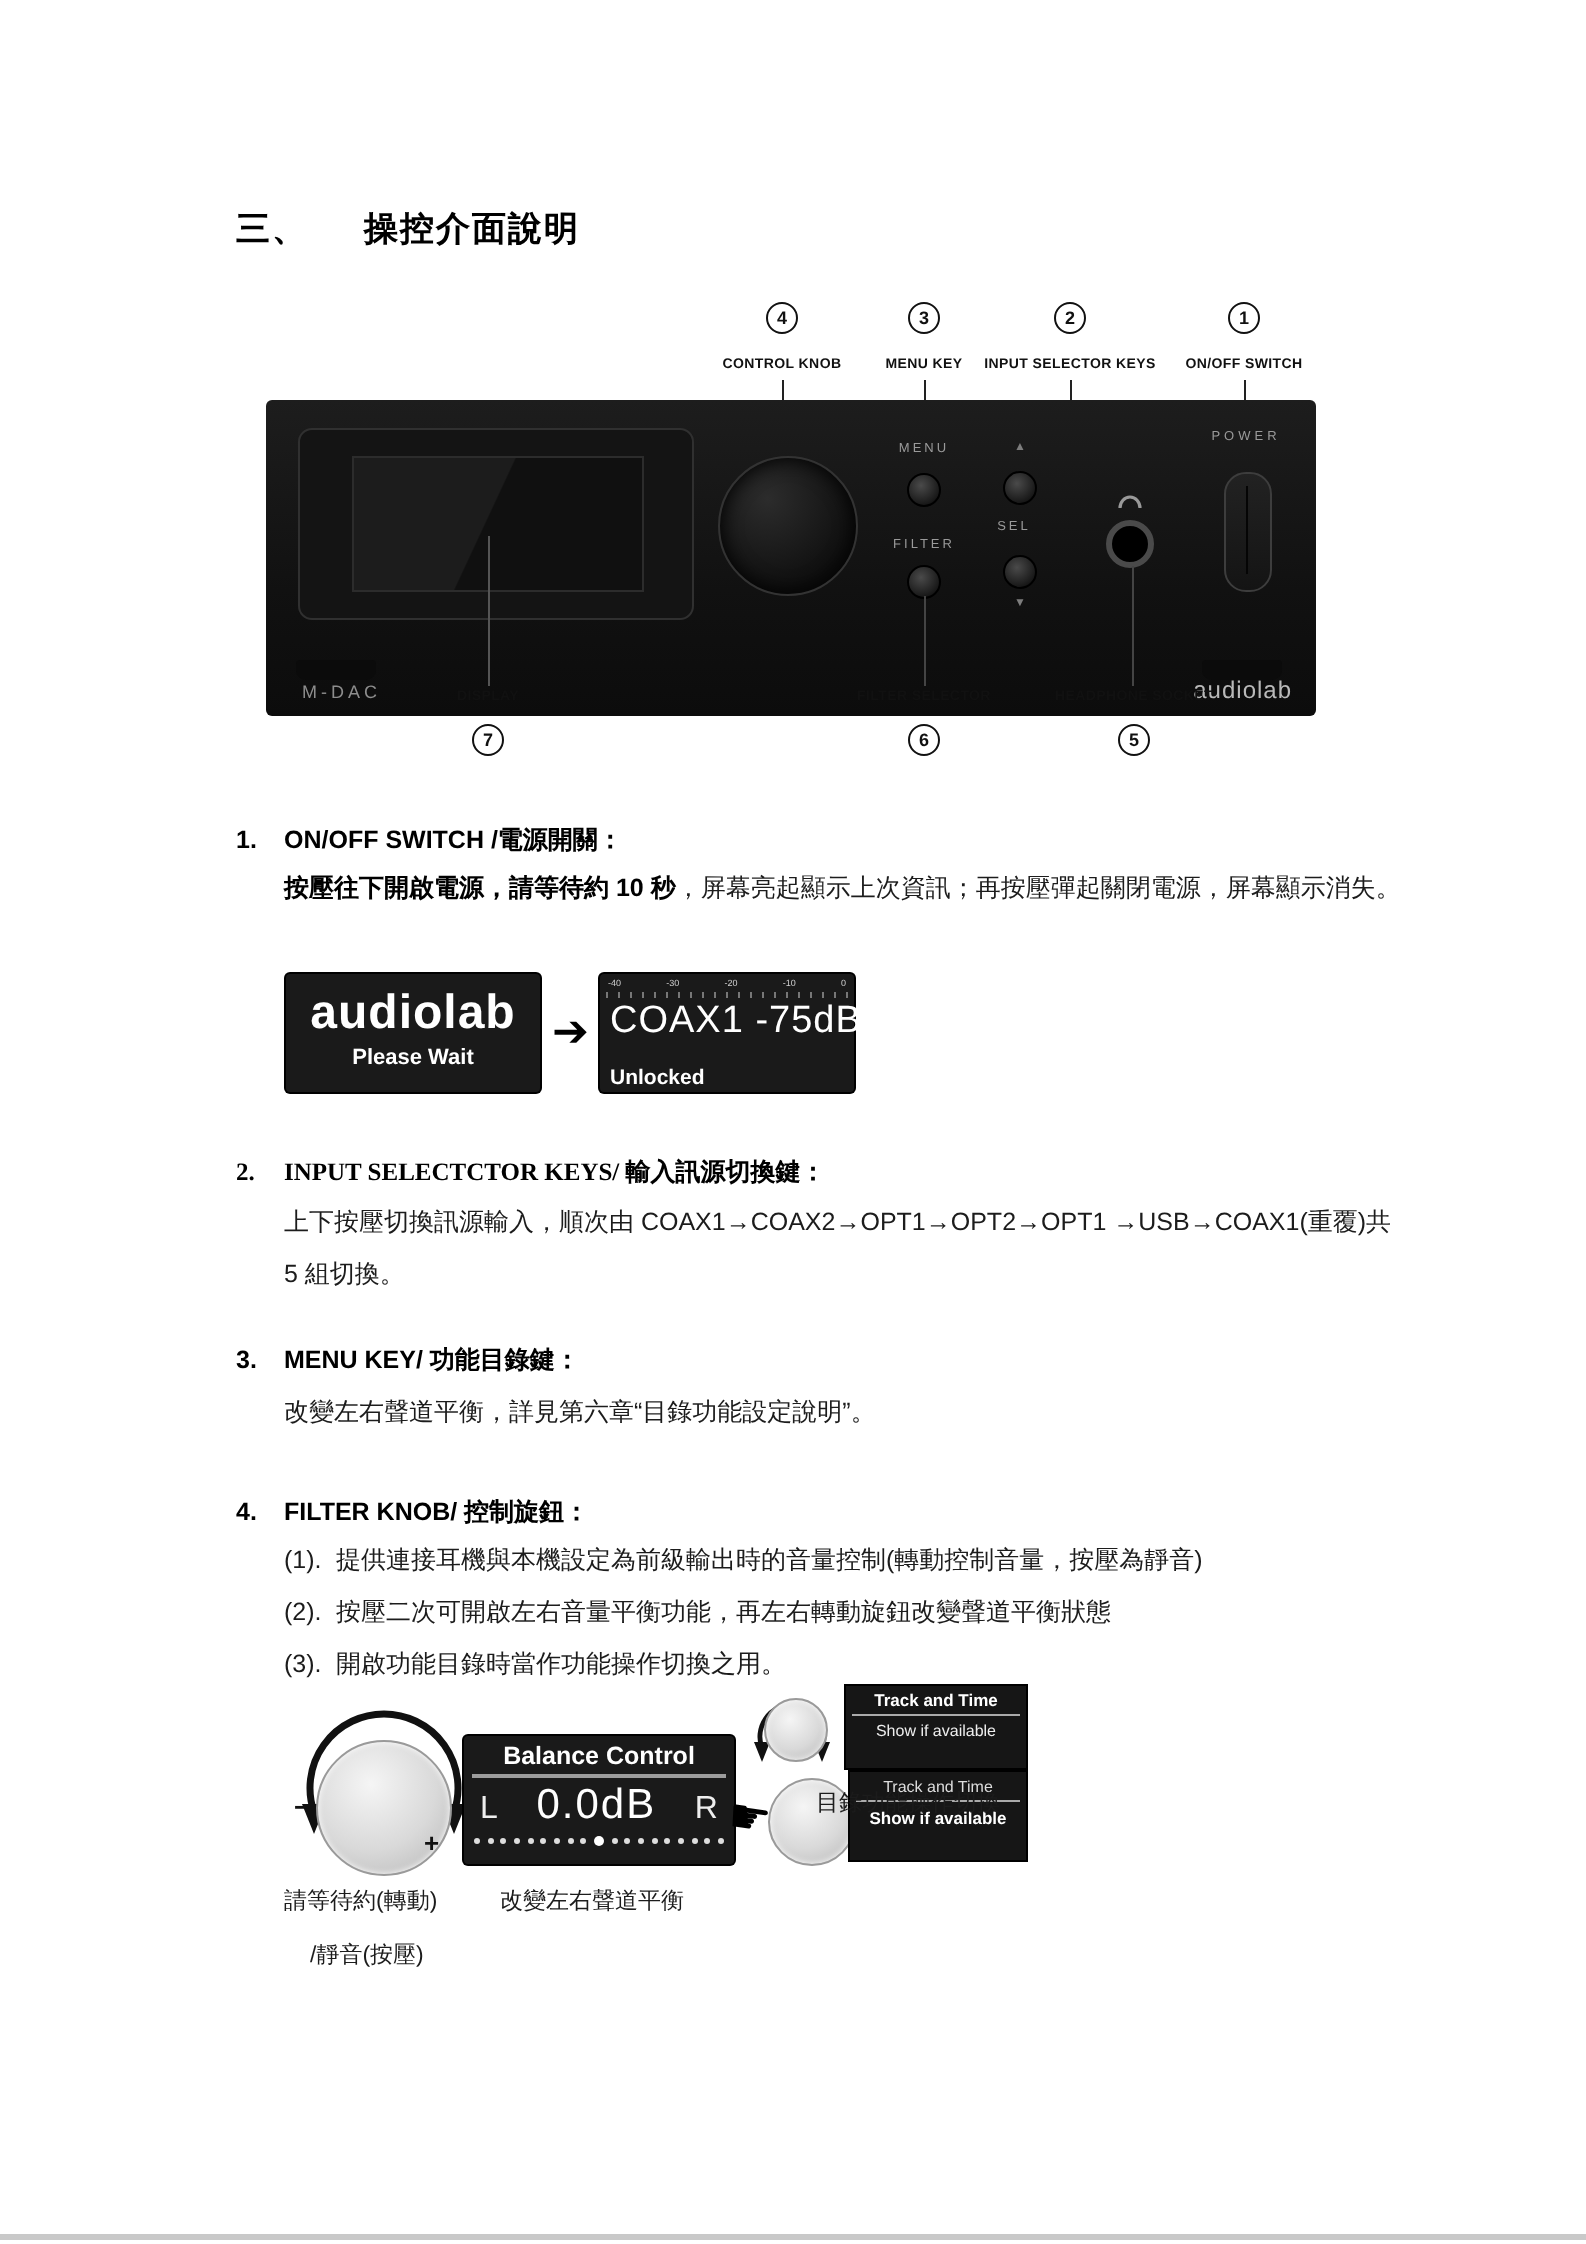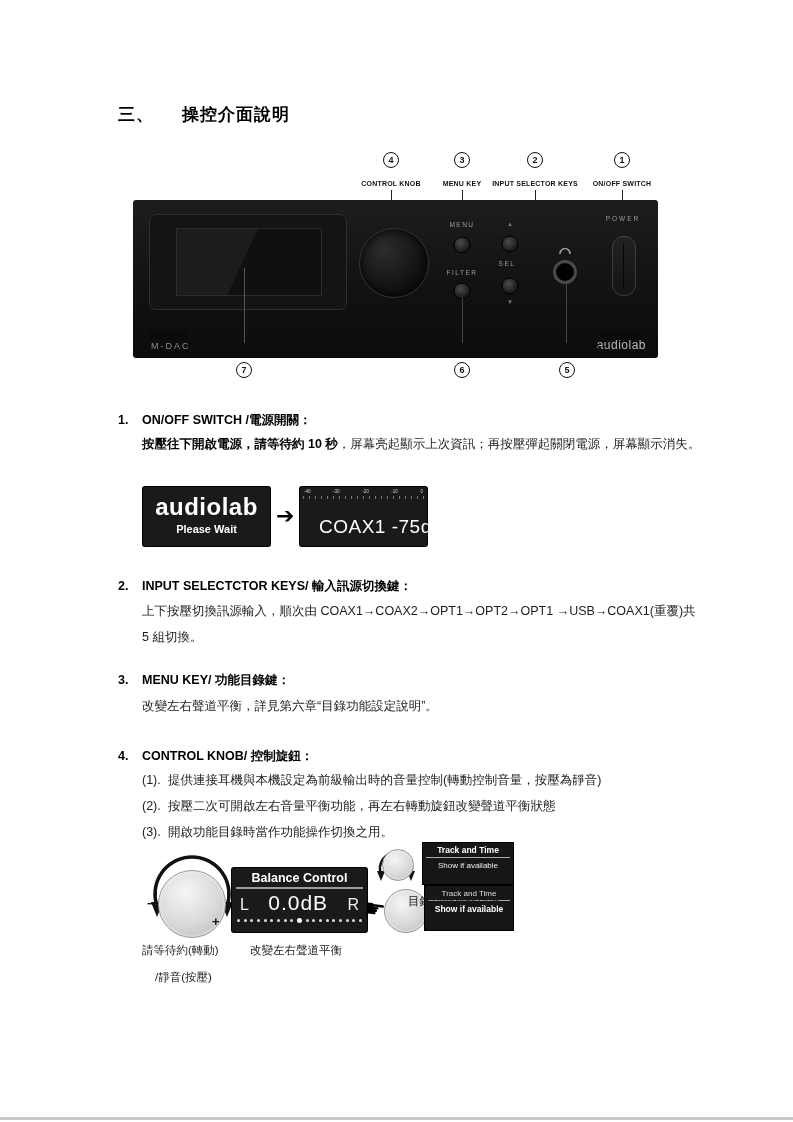--- a/index.html
+++ b/index.html
@@ -40,21 +40,21 @@
   .li-row{position:absolute;left:142px;width:576px;font-size:12.5px;color:#1c1c1c;white-space:nowrap;}
   .li-row .ln{display:inline-block;width:26px;}
 
   
   .lcd{position:absolute;background:#1a1a1a;border-radius:2px;color:#fff;box-shadow:0 0 0 1px #000;}
   .boot-brand{font-size:24px;font-weight:600;text-align:center;margin-top:6px;letter-spacing:0.5px;}
   .boot-status{font-size:11px;font-weight:700;text-align:center;margin-top:2px;}
   .big-arrow{position:absolute;font-size:22px;color:#000;font-weight:700;}
   .scale{position:relative;height:10px;margin:2px 3px 0 3px;background:repeating-linear-gradient(90deg,#777 0,#777 1px,transparent 1px,transparent 6px);background-size:100% 3px;background-position:0 100%;background-repeat:no-repeat;}
   .scale-row{position:absolute;left:0;right:0;top:0;display:flex;justify-content:space-between;font-size:4.5px;color:#cfcfcf;padding:0 1px;}
-  .lcd-main{font-size:19px;color:#fff;padding-left:19px;margin-top:17px;letter-spacing:0.5px;white-space:nowrap;}
+  .lcd-main{font-size:19px;color:#fff;padding-left:5px;margin-top:1px;letter-spacing:0.5px;white-space:nowrap;}
   .lcd-status{font-size:10.5px;font-weight:700;padding-left:5px;margin-top:11px;}
 
   
   .knob-light{position:absolute;border-radius:50%;background:radial-gradient(circle at 40% 32%,#f5f5f5,#d9d9d9 55%,#b5b5b5);border:1px solid #9a9a9a;box-shadow:inset 0 0 3px #fff;}
   .sign{position:absolute;font-size:13px;font-weight:700;color:#111;}
   .bal-title{font-size:12.5px;font-weight:700;text-align:center;margin-top:3px;}
   .bal-rule{height:2px;background:#9c9c9c;margin:2px 4px 0 4px;}
   .bal-row{display:flex;justify-content:space-between;align-items:baseline;padding:2px 8px 0 8px;}
   .bal-lr{font-size:16px;color:#eee;}
   .bal-val{font-size:21px;color:#fff;letter-spacing:1px;}
@@ -173,32 +173,32 @@
         <span>-30</span>
         <span>-20</span>
         <span>-10</span>
         <span>0</span>
       </div>
     </div>
     <div class="lcd-main">COAX1 -75dB</div>
     <div class="lcd-status">Unlocked</div>
   </div>
 
-  <div class="sec-head" style="left:118px;top:578px;">
+  <div class="sec-head" style="left:118px;top:578px;font-family:Liberation Serif, serif;">
     <span class="sn">2.</span><span>INPUT SELECTCTOR KEYS/ 輸入訊源切換鍵：</span>
   </div>
   <div class="sec-body" style="top:598px;">上下按壓切換訊源輸入，順次由 COAX1→COAX2→OPT1→OPT2→OPT1 →USB→COAX1(重覆)共 5 組切換。</div>
 
   <div class="sec-head" style="left:118px;top:672px;">
     <span class="sn">3.</span><span>MENU KEY/ 功能目錄鍵：</span>
   </div>
   <div class="sec-body" style="top:693px;">改變左右聲道平衡，詳見第六章“目錄功能設定說明”。</div>
 
   <div class="sec-head" style="left:118px;top:748px;">
-    <span class="sn">4.</span><span>CONTROL KNOB/ 控制旋鈕：</span>
+    <span class="sn">4.</span><span>FILTER KNOB/ 控制旋鈕：</span>
   </div>
   <div class="li-row" style="top:772px;">
     <span class="ln">(1).</span><span>提供連接耳機與本機設定為前級輸出時的音量控制(轉動控制音量，按壓為靜音)</span>
   </div>
   <div class="li-row" style="top:798px;">
     <span class="ln">(2).</span><span>按壓二次可開啟左右音量平衡功能，再左右轉動旋鈕改變聲道平衡狀態</span>
   </div>
   <div class="li-row" style="top:824px;">
     <span class="ln">(3).</span><span>開啟功能目錄時當作功能操作切換之用。</span>
   </div>

